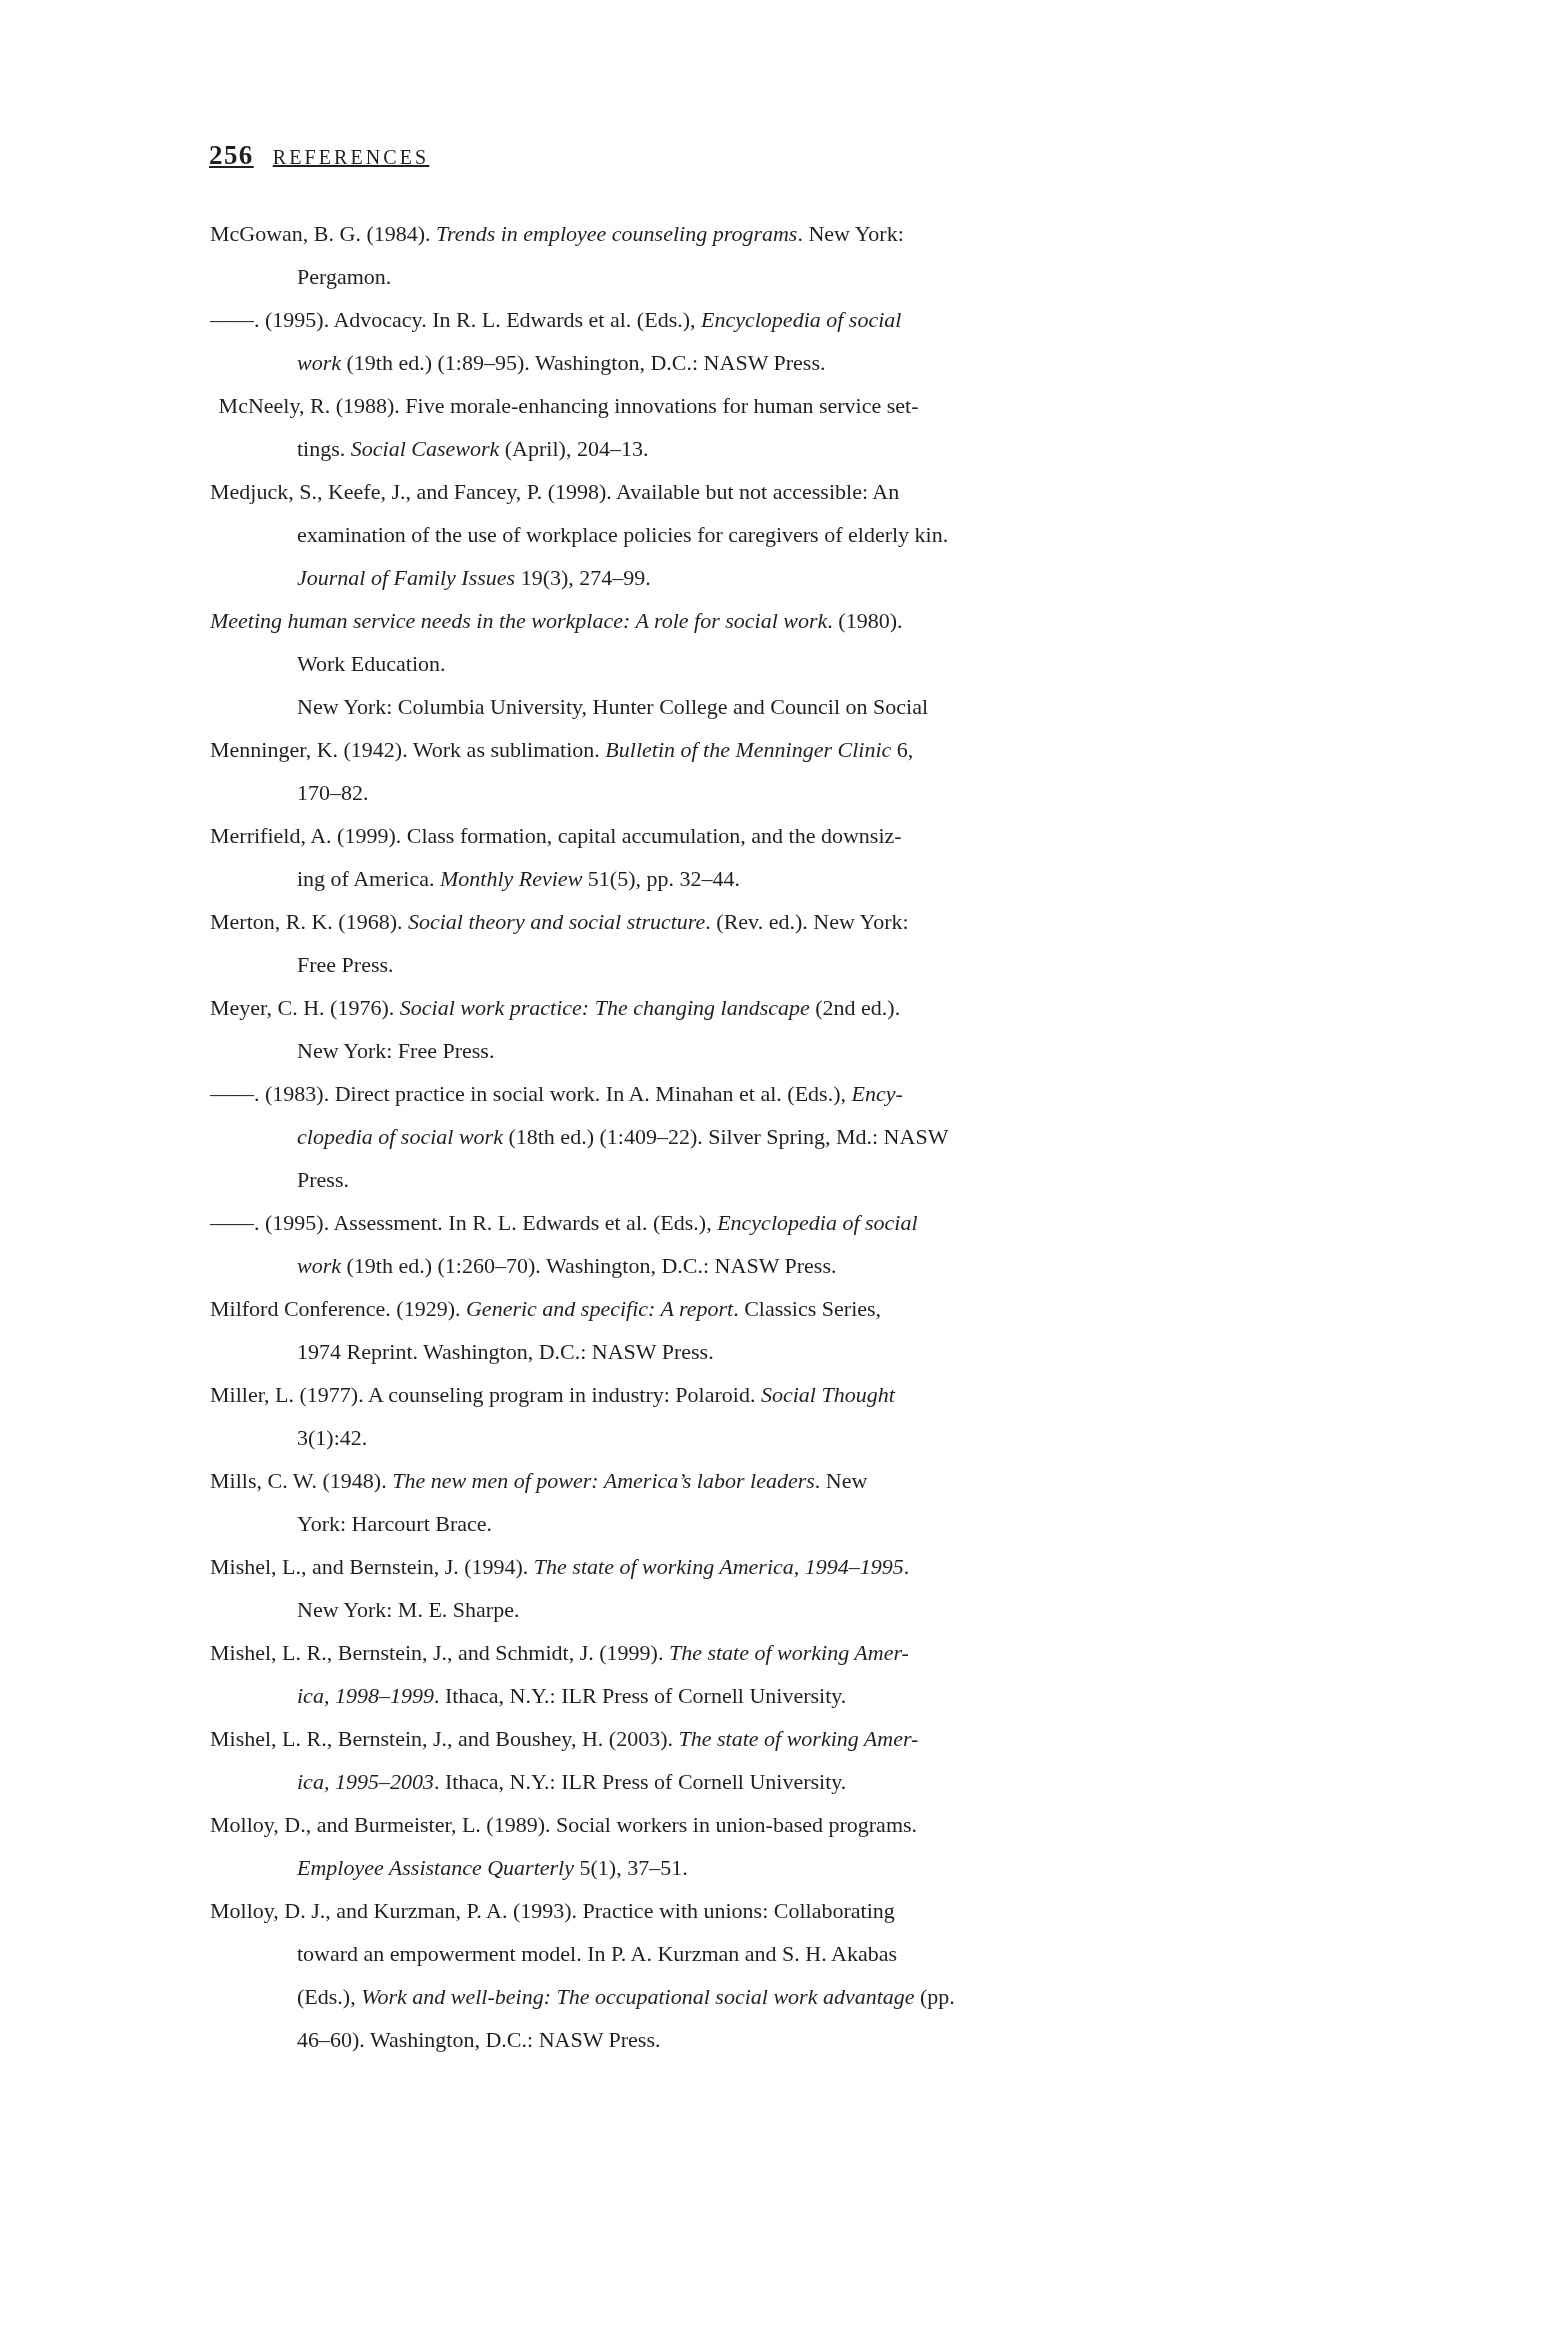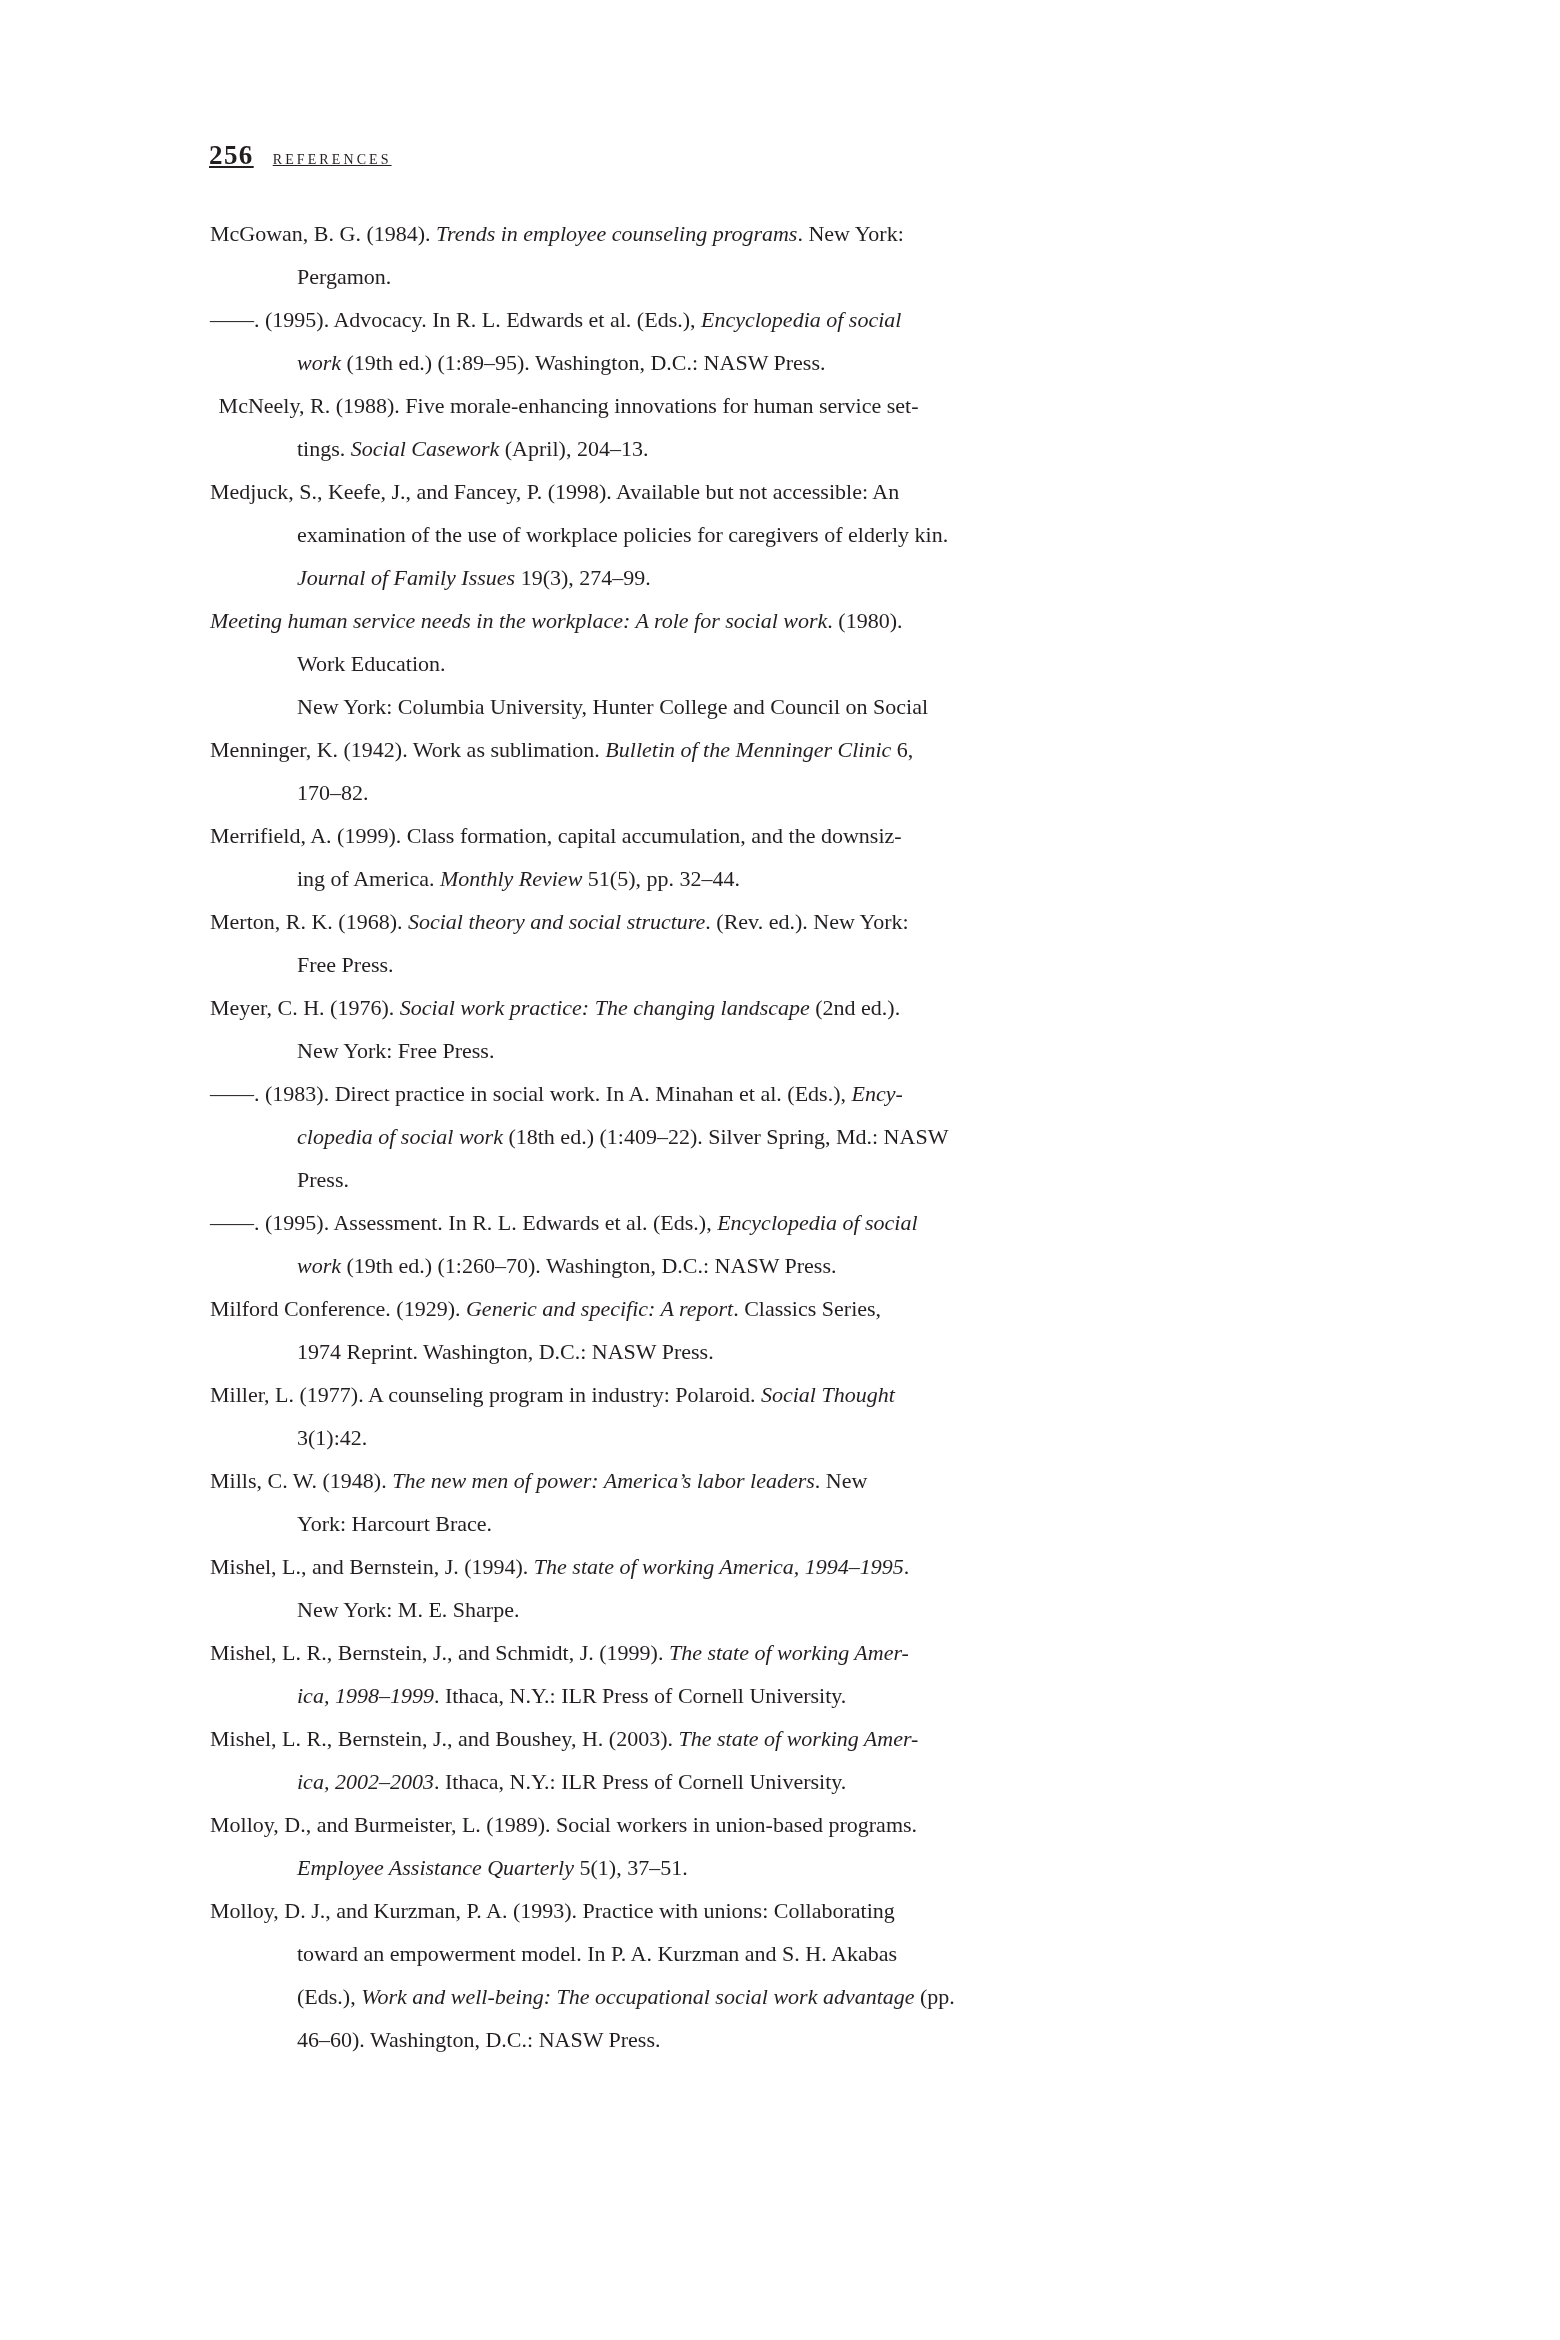--- a/index.html
+++ b/index.html
@@ -24,21 +24,21 @@
     align-items: baseline;
     white-space: nowrap;
     text-decoration: underline;
   }
   .page-number {
     font-weight: bold;
     font-size: 27px;
     letter-spacing: 1.4px;
   }
   .section-title {
-    font-size: 14px;
+    font-size: 20px;
     letter-spacing: 3.1px;
     margin-left: 19px;
   }
   .refs {
     position: absolute;
     left: 210px;
     top: 212px;
     width: 1147px;
     font-size: 22px;
     line-height: 43px;
@@ -124,21 +124,21 @@
     <div class="entry">
       <span class="line first"><span>Mishel, L., and Bernstein, J. (1994). </span><span class="seg-i">The state of working America, 1994–1995</span><span>.</span></span>
       <span class="line cont"><span>New York: M. E. Sharpe.</span></span>
     </div>
     <div class="entry">
       <span class="line first"><span>Mishel, L. R., Bernstein, J., and Schmidt, J. (1999). </span><span class="seg-i">The state of working Amer-</span></span>
       <span class="line cont"><span class="seg-i">ica, 1998–1999</span><span>. Ithaca, N.Y.: ILR Press of Cornell University.</span></span>
     </div>
     <div class="entry">
       <span class="line first"><span>Mishel, L. R., Bernstein, J., and Boushey, H. (2003). </span><span class="seg-i">The state of working Amer-</span></span>
-      <span class="line cont"><span class="seg-i">ica, 2002–2003</span><span>. Ithaca, N.Y.: ILR Press of Cornell University.</span></span>
+      <span class="line cont"><span class="seg-i">ica, 1995–2003</span><span>. Ithaca, N.Y.: ILR Press of Cornell University.</span></span>
     </div>
     <div class="entry">
       <span class="line first"><span>Molloy, D., and Burmeister, L. (1989). Social workers in union-based programs.</span></span>
       <span class="line cont"><span class="seg-i">Employee Assistance Quarterly</span><span> 5(1), 37–51.</span></span>
     </div>
     <div class="entry">
       <span class="line first"><span>Molloy, D. J., and Kurzman, P. A. (1993). Practice with unions: Collaborating</span></span>
       <span class="line cont"><span>toward an empowerment model. In P. A. Kurzman and S. H. Akabas</span></span>
       <span class="line cont"><span>(Eds.), </span><span class="seg-i">Work and well-being: The occupational social work advantage</span><span> (pp.</span></span>
       <span class="line cont"><span>46–60). Washington, D.C.: NASW Press.</span></span>

